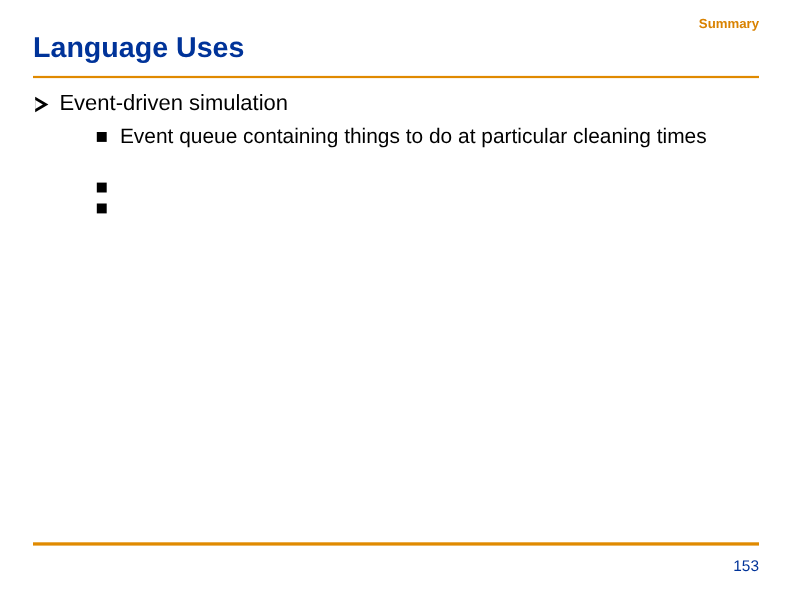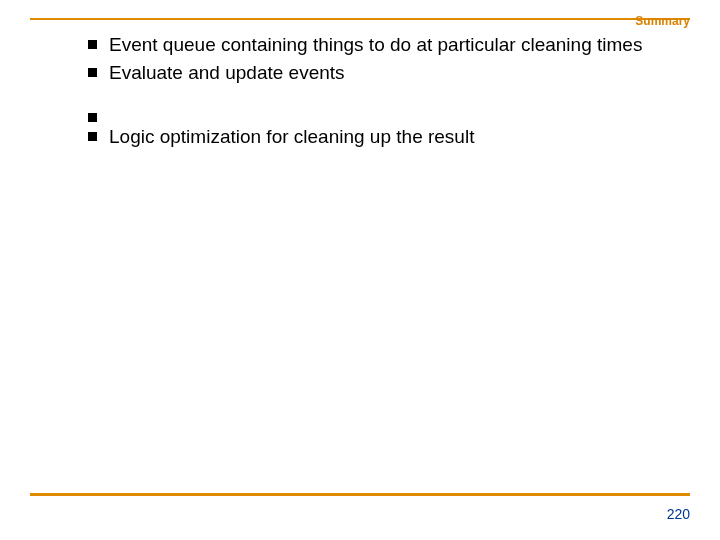--- a/index.html
+++ b/index.html
@@ -101,43 +101,43 @@
     font-size: 14px;
   }
 </style>
 </head>
 <body>
 
 <div class="slide">
 
   <div class="section-label">Summary</div>
 
+  <div class="title">Language Uses</div>
   <hr class="title-rule">
 
   <div class="content">
 
+    <div class="lvl1">
+      <span class="arrow"></span>
+      <span>Event-driven simulation</span>
+    </div>
     <div class="sublist">
       <div class="lvl2">
         <span class="square"></span>
         <span>Event queue containing things to do at particular cleaning times</span>
-      </div>
-      <div class="lvl2">
-        <span class="square"></span>
-        <span>Evaluate and update events</span>
       </div>
     </div>
 
     <div class="sublist">
       <div class="lvl2">
         <span class="square"></span>
       </div>
       <div class="lvl2">
         <span class="square"></span>
-        <span>Logic optimization for cleaning up the result</span>
       </div>
     </div>
 
   </div>
 
   <hr class="footer-rule">
-  <div class="page-num">220</div>
+  <div class="page-num">153</div>
 
 </div>
 
 </body></html>

